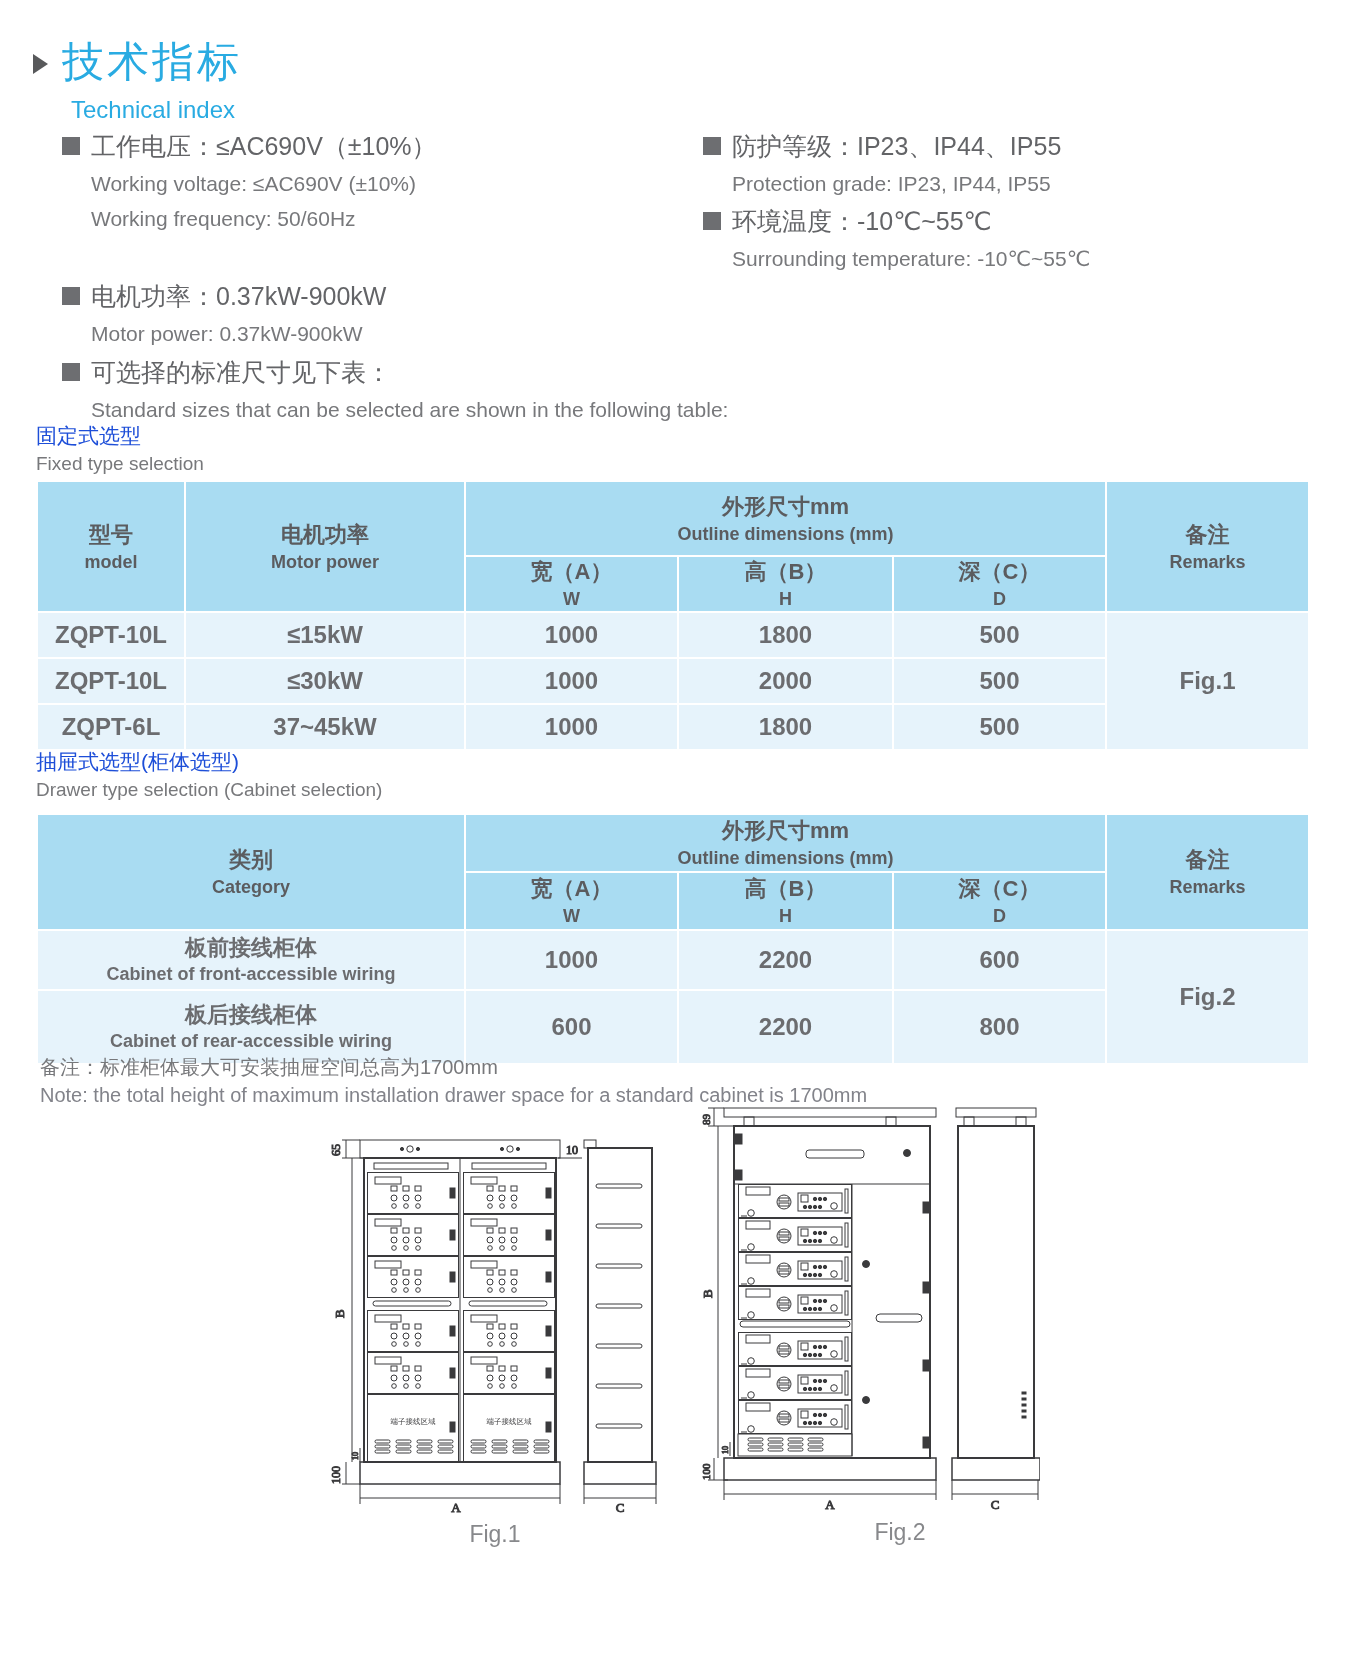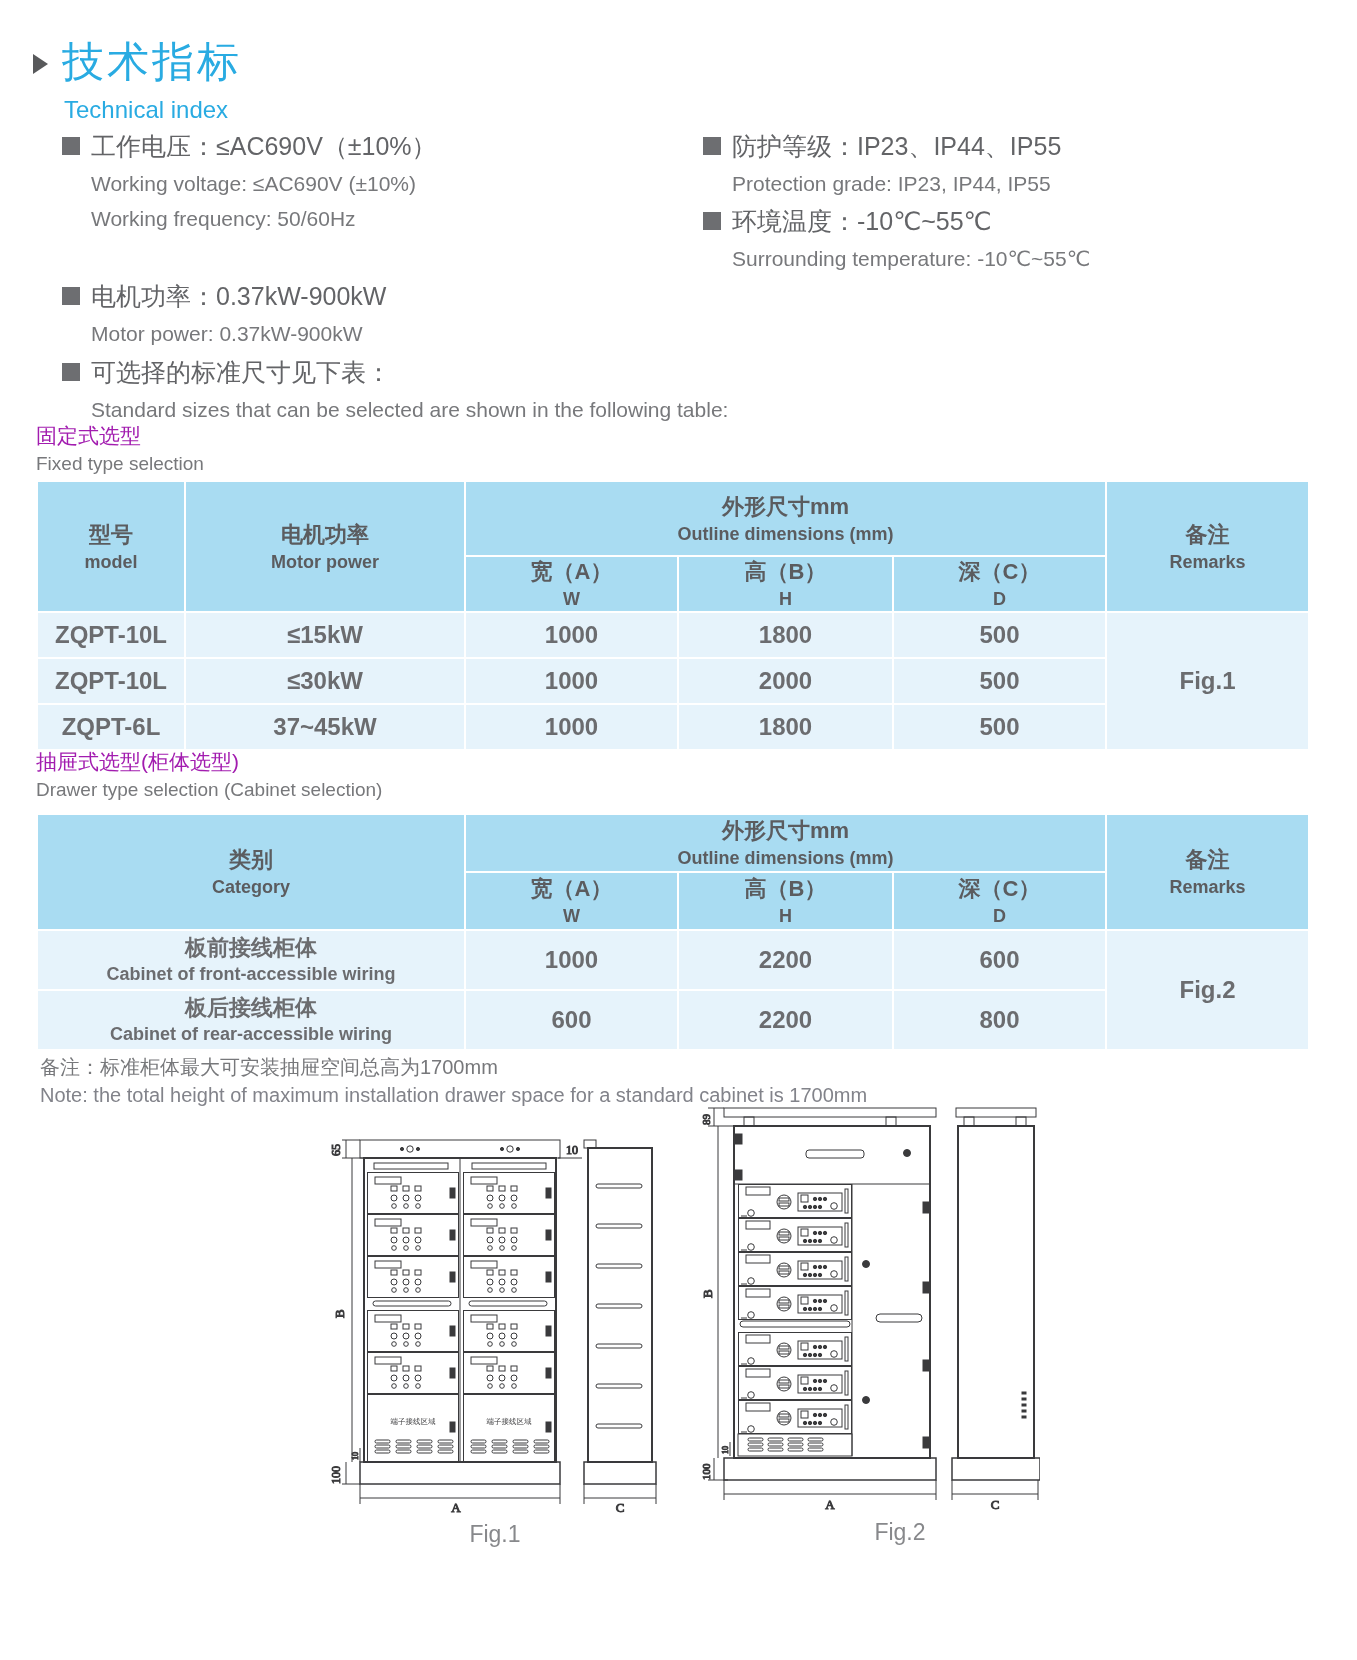--- a/index.html
+++ b/index.html
@@ -12,36 +12,36 @@
     overflow:hidden;
   }
 
   
   .page-header { position:absolute; left:33px; top:34px; }
   .title-row { display:flex; align-items:center; }
   .arrow { width:0; height:0; border-left:15px solid #58595b;
            border-top:10px solid transparent; border-bottom:10px solid transparent;
            margin-right:14px; margin-top:4px; }
   .title-zh { font-size:42px; color:#29abe2; letter-spacing:3px; font-weight:500; }
-  .title-en { font-size:24px; color:#29abe2; margin-top:6px; margin-left:31px; }
+  .title-en { font-size:24px; color:#29abe2; margin-top:6px; margin-left:31px;text-align:center; }
 
   
   .spec-col { position:absolute; }
   .spec-col.left  { left:62px;  top:126px; width:630px; }
   .spec-col.right { left:703px; top:126px; width:620px; }
   .spec-item { height:75px; }
   .spec-zh { height:40px; display:flex; align-items:center; font-size:25px; color:#636467; }
   .bullet { width:18px; height:18px; background:#6d6e71; margin-right:11px; flex:none; }
   .spec-en { height:35px; line-height:35px; padding-left:29px; font-size:21px; color:#77787b; }
 
   .table-intro { position:absolute; left:62px; top:352px; }
 
   
   .section-label { position:absolute; left:36px; }
-  .section-label .zh { font-size:21px; color:#a21caf; line-height:28px; }
+  .section-label .zh { font-size:21px; color:#1d4ed8; line-height:28px; }
   .section-label .en { font-size:19px; color:#77787b; line-height:27px; }
   .section-label.first  { top:422px; }
   .section-label.second { top:748px; }
 
   
   table.spec-table { position:absolute; border-collapse:separate; border-spacing:2px;
                      table-layout:fixed; }
   table.t1 { left:36px; top:480px; }
   table.t2 { left:36px; top:813px; }
   .spec-table th, .spec-table td { text-align:center; vertical-align:middle; font-weight:bold; }
@@ -238,21 +238,21 @@
   <tr style="height:58px">
     <td class="bd">
       <div class="zh">板前接线柜体</div>
       <div class="en">Cabinet of front-accessible wiring</div>
     </td>
     <td class="bd num">1000</td>
     <td class="bd num">2200</td>
     <td class="bd num">600</td>
     <td class="bd remark" rowspan="2">Fig.2</td>
   </tr>
-  <tr style="height:58px">
+  <tr style="height:72px">
     <td class="bd">
       <div class="zh">板后接线柜体</div>
       <div class="en">Cabinet of rear-accessible wiring</div>
     </td>
     <td class="bd num">600</td>
     <td class="bd num">2200</td>
     <td class="bd num">800</td>
   </tr>
 </tbody>
   </table>

